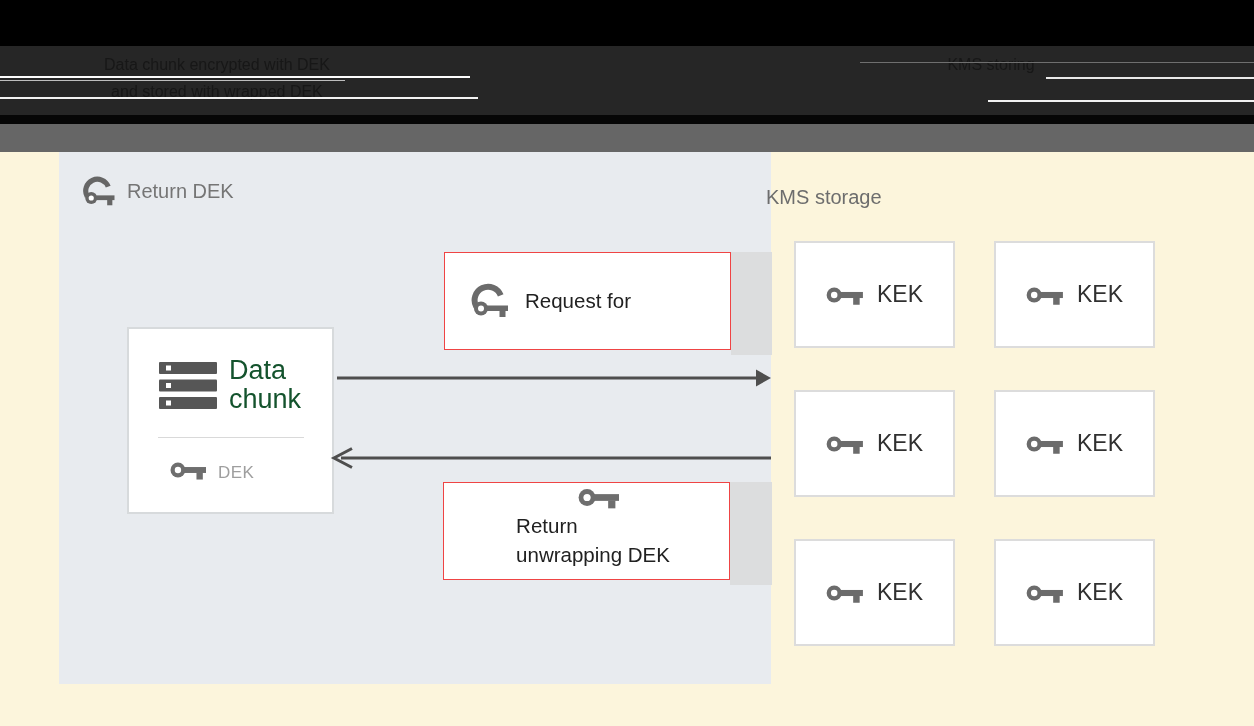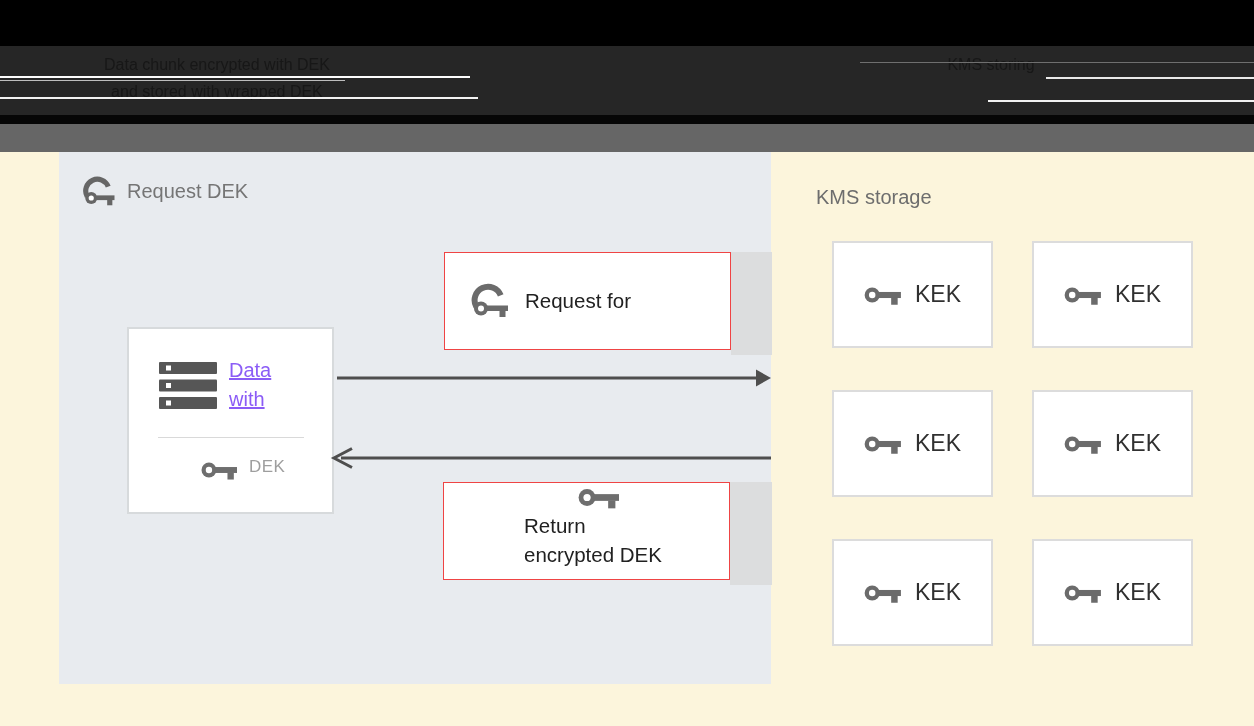--- a/index.html
+++ b/index.html
@@ -14,40 +14,40 @@
   .hdr-black-bottom{position:absolute;left:0;top:115px;width:1254px;height:9px;background:#060606;}
   .hdr-graybar{position:absolute;left:0;top:124px;width:1254px;height:28px;background:#666666;}
   .hdr-text{position:absolute;top:51px;font-size:16px;line-height:27px;font-weight:500;color:#171717;}
   .hdr-text.left{left:68px;text-align:center;margin-left:36px;}
   .hdr-text.right{left:861px;width:260px;text-align:center;}
   .glitch{position:absolute;pointer-events:none;}
   
   .blue-panel{position:absolute;left:59px;top:152px;width:712px;height:532px;background:#e8ebef;}
   .panel-label{position:absolute;display:flex;align-items:center;gap:9px;}
   .panel-label .txt{font-size:20px;color:#757575;}
-  .kms-label{position:absolute;left:816px;top:186px;font-size:20px;color:#6d6d6d;}
+  .kms-label{position:absolute;left:766px;top:186px;font-size:20px;color:#6d6d6d;}
   
   .databox{
     position:absolute;left:127px;top:327px;width:207px;height:187px;
     background:#fff;border:2px solid #d7dadc;box-sizing:border-box;
   }
   .databox .row1{position:absolute;left:30px;top:27px;display:flex;align-items:center;gap:12px;}
-  .databox .title{font-size:20px;line-height:29px;color:#8b5cf6;text-decoration:underline;}
+  .databox .title{font-size:27px;line-height:29px;color:#14532d;}
   .databox .divider{position:absolute;left:29px;top:108px;width:146px;height:1px;background:#d9d9d9;}
-  .databox .dekrow{position:absolute;left:72px;top:128px;display:flex;align-items:flex-start;gap:12px;}
+  .databox .dekrow{position:absolute;left:41px;top:128px;display:flex;align-items:flex-end;gap:12px;}
   .databox .deklbl{font-size:17px;color:#9e9e9e;letter-spacing:.5px;}
   .msgbox{
     position:absolute;height:98px;background:#fff;border:1px solid #ef4444;box-sizing:border-box;
     display:flex;align-items:center;
   }
   .msgbox .ext{position:absolute;top:-1px;height:103px;background:#dcddde;}
   .msgbox .txt{font-size:20.5px;line-height:28.5px;color:#212121;margin-left:13px;}
   .msgbox .icon{margin-left:23px;flex:none;}
   .kek-grid{
-    position:absolute;left:832px;top:241px;width:361px;
+    position:absolute;left:794px;top:241px;width:361px;
     display:grid;grid-template-columns:161px 161px;grid-auto-rows:107px;column-gap:39px;row-gap:42px;
   }
   .kekbox{
     background:#fff;border:2px solid #dcdcdc;box-sizing:border-box;
     display:flex;align-items:center;justify-content:center;gap:14px;
   }
   .kekbox .lbl{font-size:23px;color:#303030;}
   .arrow-layer{position:absolute;left:0;top:0;pointer-events:none;}
   .icon{display:block;}
 </style>
@@ -101,31 +101,31 @@
   <div class="glitch" style="left:1046px;top:77px;width:208px;height:2px;background:#e9e9e9;"></div>
   <div class="glitch" style="left:988px;top:100px;width:266px;height:2px;background:#f2f2f2;"></div>
   <div class="glitch" style="left:860px;top:62px;width:394px;height:1px;background:#6f6f6f;"></div>
 
   <div class="blue-panel"></div>
 
   <div class="panel-label" style="left:80px;top:176px;">
     <svg class="icon" width="38" height="31" viewBox="0 0 44 36" style="color:#666;">
         <use href="#sym-wrapped-key"></use>
       </svg>
-    <span class="txt">Request DEK</span>
+    <span class="txt">Return DEK</span>
   </div>
 
   <div class="databox">
     <div class="row1">
       <svg class="icon" width="58" height="47" viewBox="0 0 58 47" style="color:#565656;">
           <use href="#sym-storage"></use>
         </svg>
       <div class="title">
         <div>Data</div>
-        <div>with</div>
+        <div>chunk</div>
       </div>
     </div>
     <div class="divider"></div>
     <div class="dekrow">
       <svg class="icon" width="36" height="26" viewBox="0 0 34 24" style="color:#6e6e6e;">
           <use href="#sym-key"></use>
         </svg>
       <span class="deklbl">DEK</span>
     </div>
   </div>
@@ -140,21 +140,21 @@
     </div>
   </div>
 
   <div class="msgbox" style="left:443px;top:482px;width:287px;flex-direction:column;">
     <div class="ext" style="left:286px;width:42px;"></div>
     <svg class="icon" width="41" height="29" viewBox="0 0 34 24" style="color:#6e6e6e;">
         <use href="#sym-key"></use>
       </svg>
     <div class="txt">
       <div>Return</div>
-      <div>encrypted DEK</div>
+      <div>unwrapping DEK</div>
     </div>
   </div>
 
   <svg class="arrow-layer" width="1254" height="726">
     <g>
       <line x1="337" y1="378" x2="757" y2="378" stroke="#4e4e4e" stroke-width="3"></line>
       <polygon points="756,369.5 756,386.5 771,378" fill="#4e4e4e"></polygon>
     </g>
     <g>
       <line x1="341" y1="458" x2="771" y2="458" stroke="#4e4e4e" stroke-width="3"></line>

